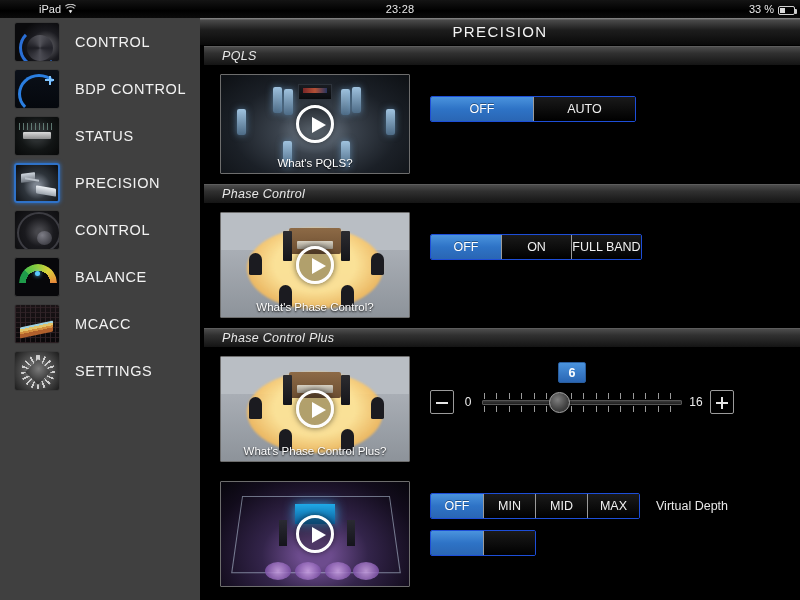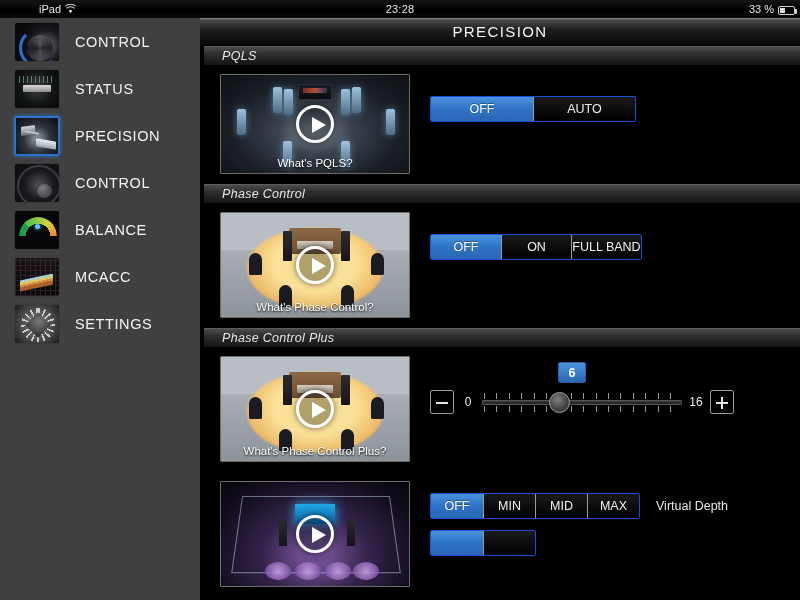--- a/index.html
+++ b/index.html
@@ -219,20 +219,24 @@
     </div>
   </div>
 
   <div id="sidebar">
 
     <div class="side-item">
       <span class="side-ico ic-control"></span>
       <span class="side-label">CONTROL</span>
     </div>
 
+    <div class="side-item">
+      <span class="side-ico ic-bdp"></span>
+      <span class="side-label">BDP CONTROL</span>
+    </div>
 
     <div class="side-item">
       <span class="side-ico ic-status"></span>
       <span class="side-label">STATUS</span>
     </div>
 
     <div class="side-item sel">
       <span class="side-ico ic-precision"></span>
       <span class="side-label">PRECISION</span>
     </div>

